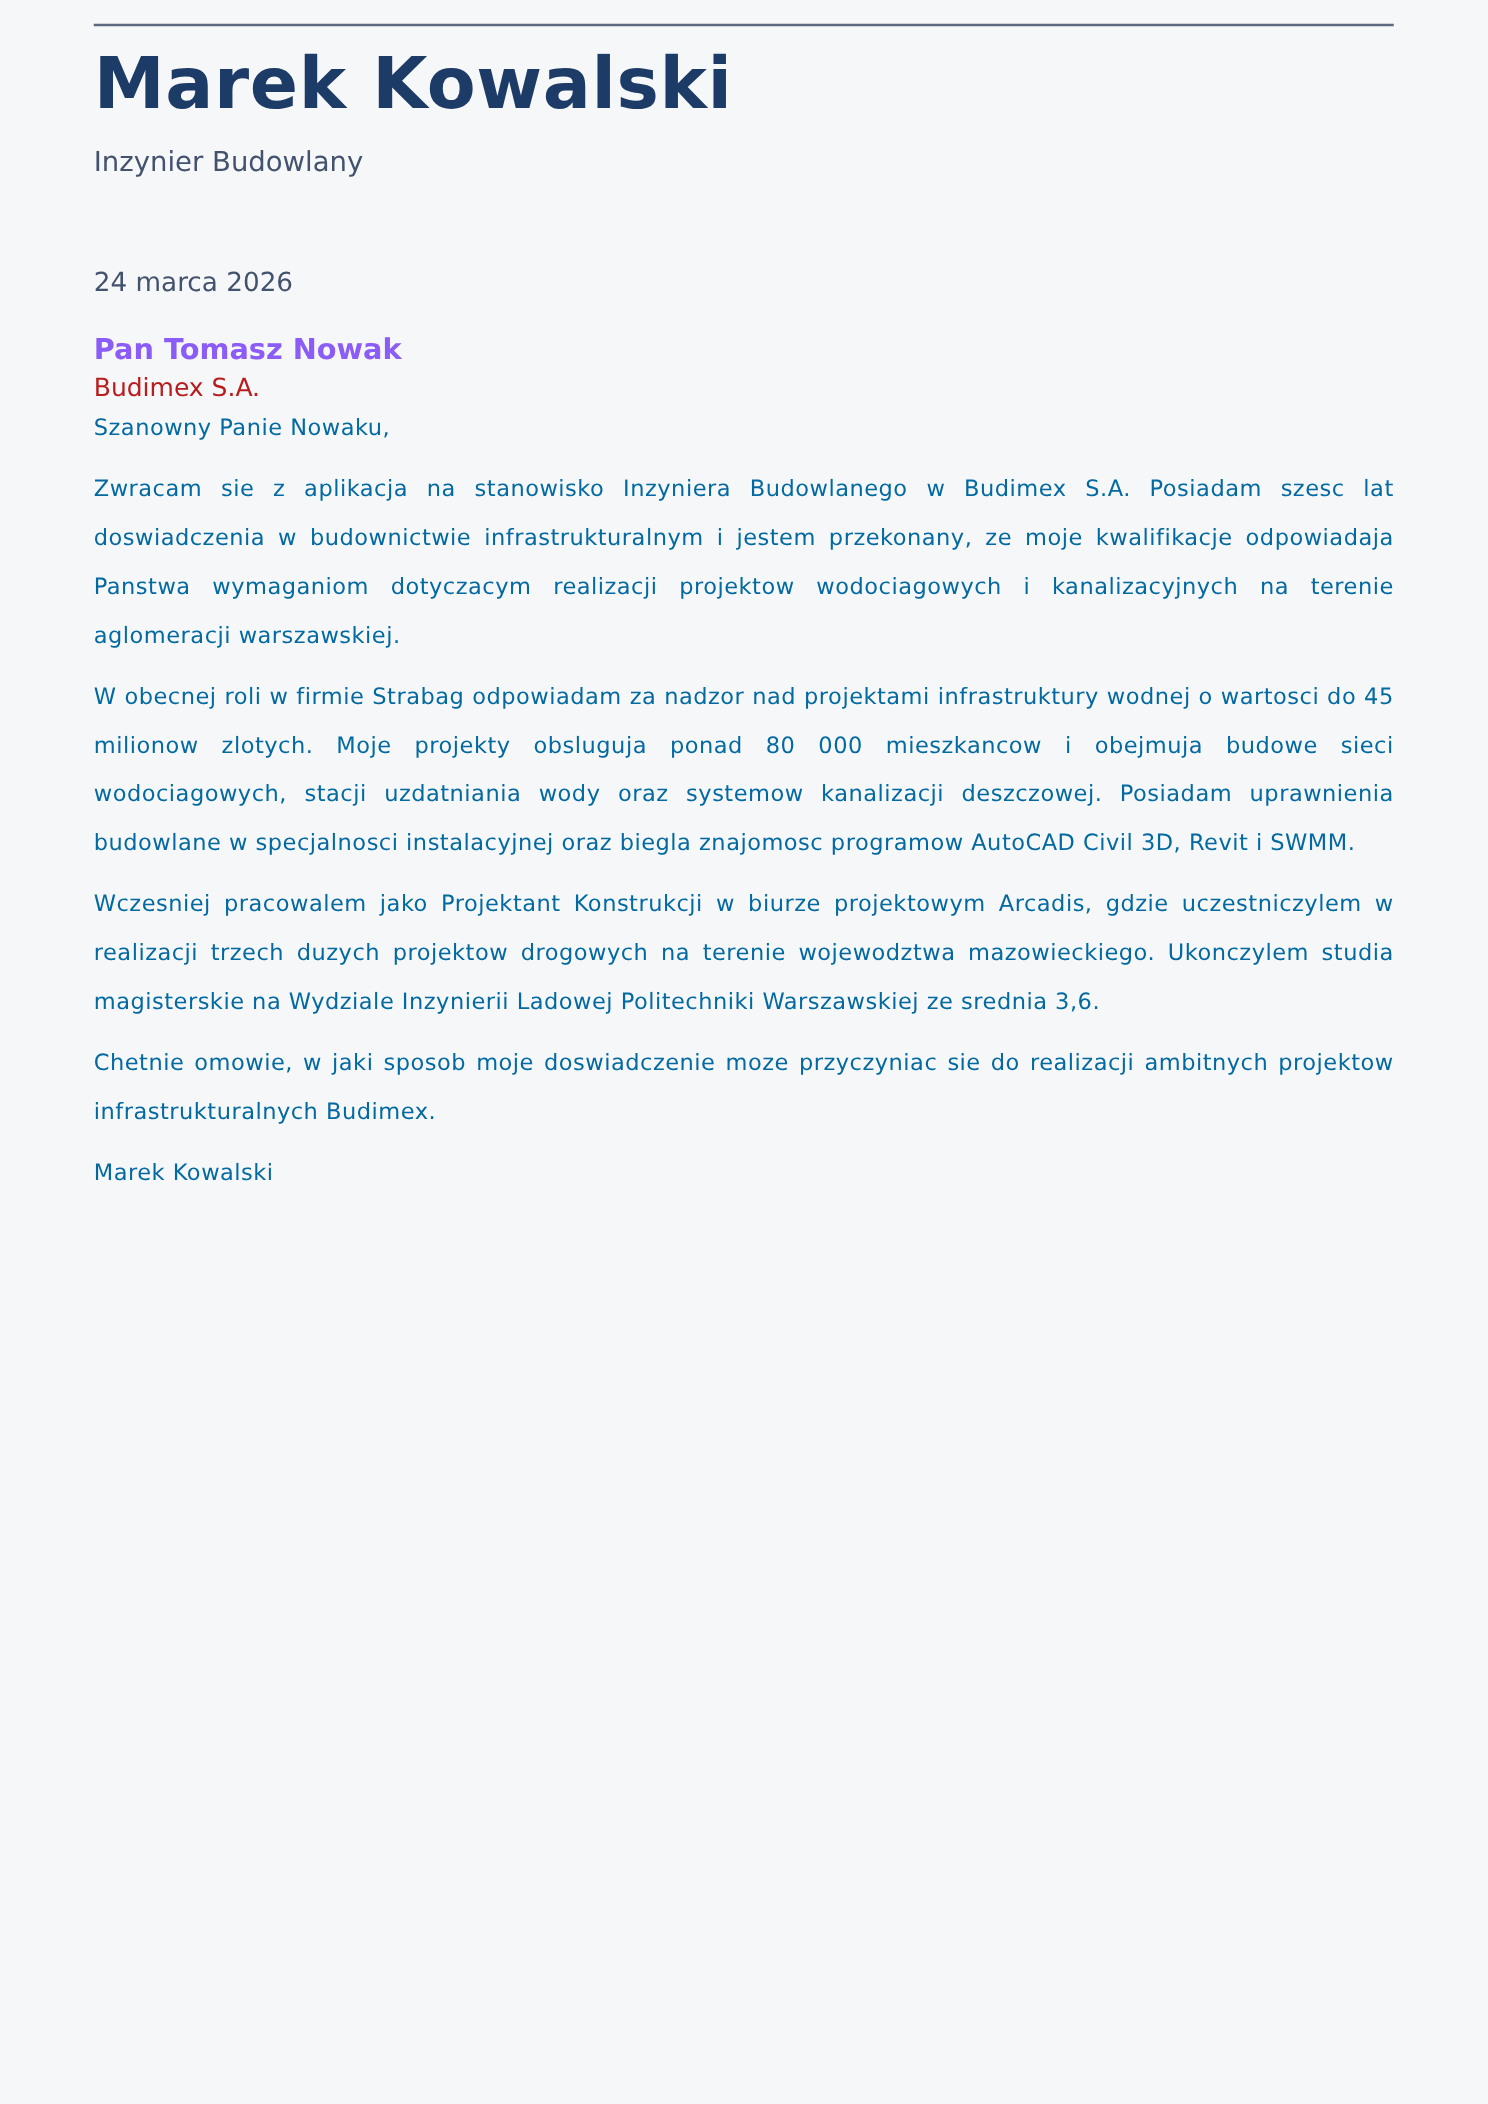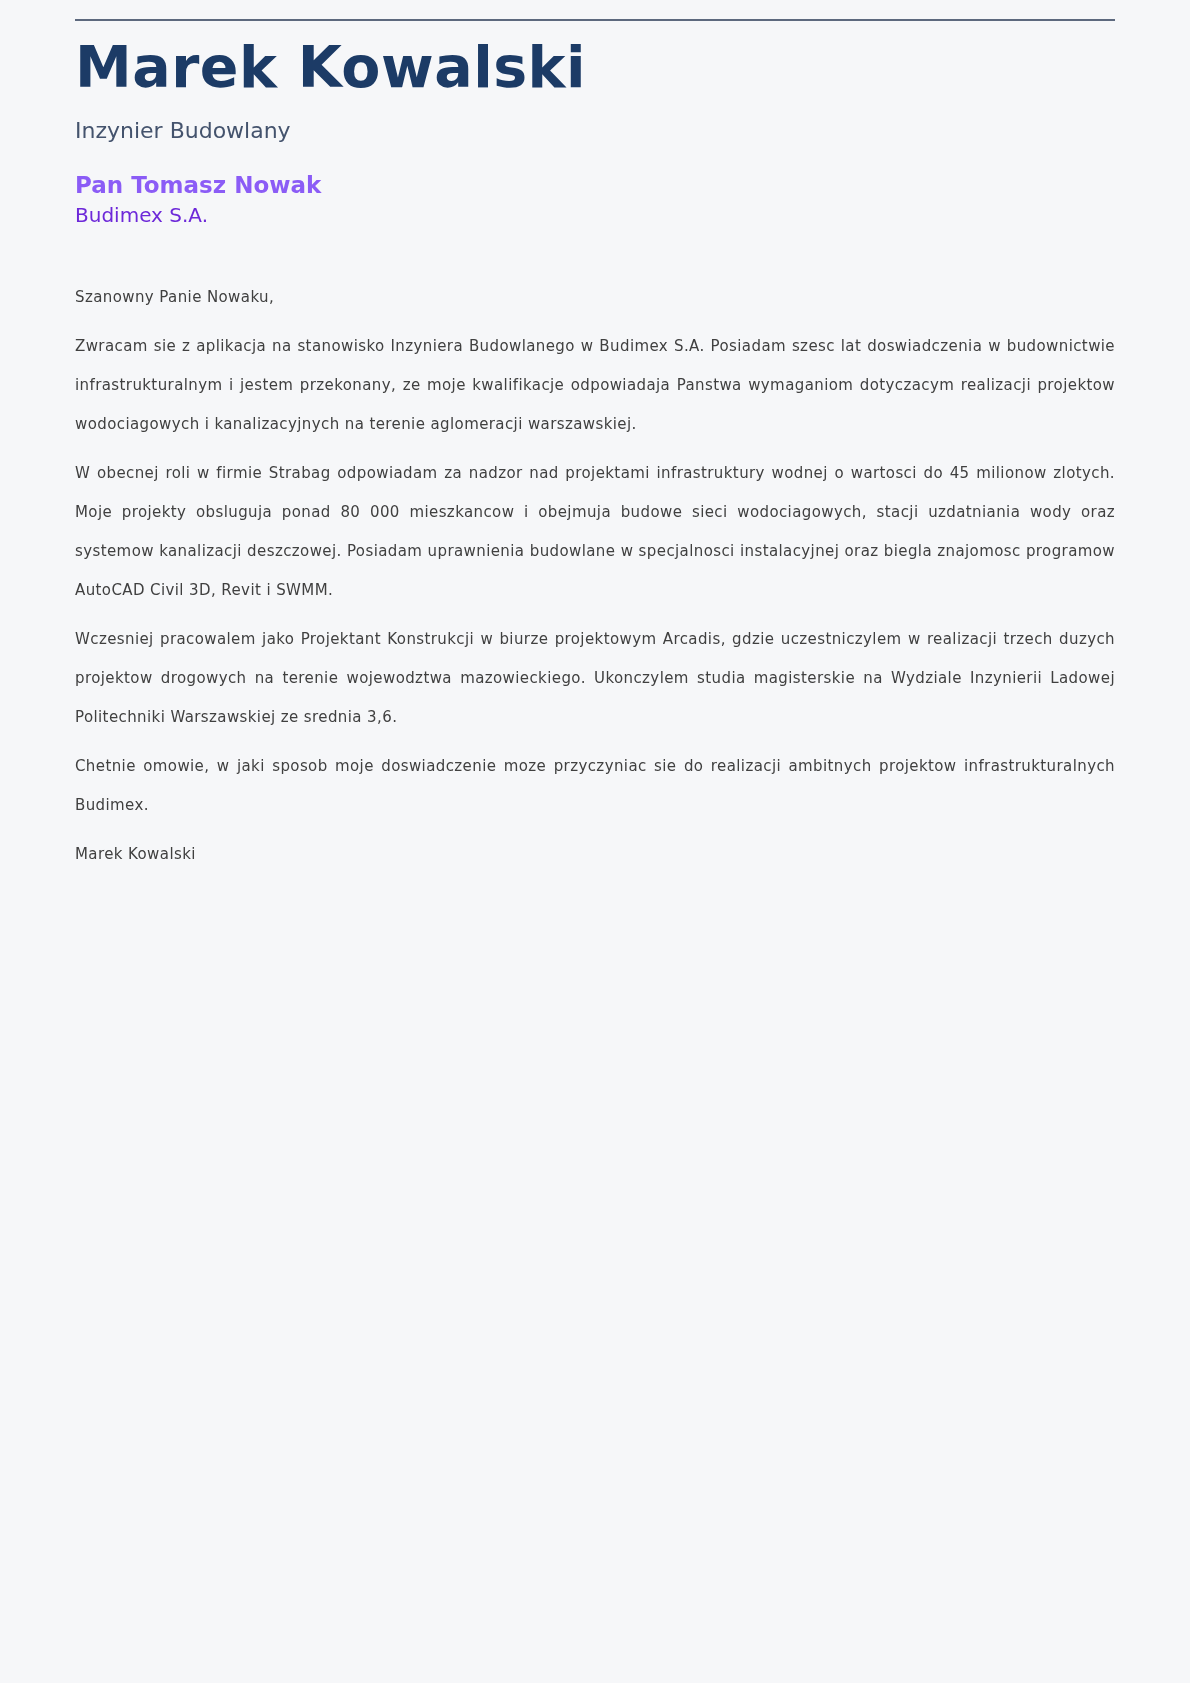--- a/index.html
+++ b/index.html
@@ -31,43 +31,43 @@
   }
   .job-title { margin-top:17px; font-size:22px; line-height:28px; color:#44536d; }
 
   .date { margin-top:68px; font-size:21px; line-height:27px; color:#44536d; }
 
   .recipient-name {
     margin-top:26px;
     font-size:23px; line-height:29px;
     font-weight:700; color:#8b5cf6;
   }
-  .recipient-company { margin-top:3px; font-size:20px; line-height:25px; color:#6d28d9; }
+  .recipient-company { margin-top:3px; font-size:20px; line-height:25px; color:#b91c1c; }
 
   .letter-body {
-    margin-top:50px;
-    font-size:15px; line-height:39px;
+    font-size:18px; line-height:39px;
     letter-spacing:0.4px;
-    color:#404040;
+    color:#0369a1;
   }
   .letter-body p { margin:0 0 10px 0; }
   .letter-body p.justify { text-align:justify; }
   .letter-body p.plain { text-align:left; }
 </style>
 </head>
 <body>
 
 <div class="page">
 
 
   <div class="divider"></div>
 
   <h1 class="name">Marek Kowalski</h1>
   <div class="job-title">Inzynier Budowlany</div>
 
+  <div class="date">24 marca 2026</div>
 
   <div class="recipient-name">Pan Tomasz Nowak</div>
   <div class="recipient-company">Budimex S.A.</div>
 
   <div class="letter-body">
     <p class="plain">Szanowny Panie Nowaku,</p>
     <p class="justify">Zwracam sie z aplikacja na stanowisko Inzyniera Budowlanego w Budimex S.A. Posiadam szesc lat doswiadczenia w budownictwie infrastrukturalnym i jestem przekonany, ze moje kwalifikacje odpowiadaja Panstwa wymaganiom dotyczacym realizacji projektow wodociagowych i kanalizacyjnych na terenie aglomeracji warszawskiej.</p>
     <p class="justify">W obecnej roli w firmie Strabag odpowiadam za nadzor nad projektami infrastruktury wodnej o wartosci do 45 milionow zlotych. Moje projekty obsluguja ponad 80 000 mieszkancow i obejmuja budowe sieci wodociagowych, stacji uzdatniania wody oraz systemow kanalizacji deszczowej. Posiadam uprawnienia budowlane w specjalnosci instalacyjnej oraz biegla znajomosc programow AutoCAD Civil 3D, Revit i SWMM.</p>
     <p class="justify">Wczesniej pracowalem jako Projektant Konstrukcji w biurze projektowym Arcadis, gdzie uczestniczylem w realizacji trzech duzych projektow drogowych na terenie wojewodztwa mazowieckiego. Ukonczylem studia magisterskie na Wydziale Inzynierii Ladowej Politechniki Warszawskiej ze srednia 3,6.</p>
     <p class="justify">Chetnie omowie, w jaki sposob moje doswiadczenie moze przyczyniac sie do realizacji ambitnych projektow infrastrukturalnych Budimex.</p>

